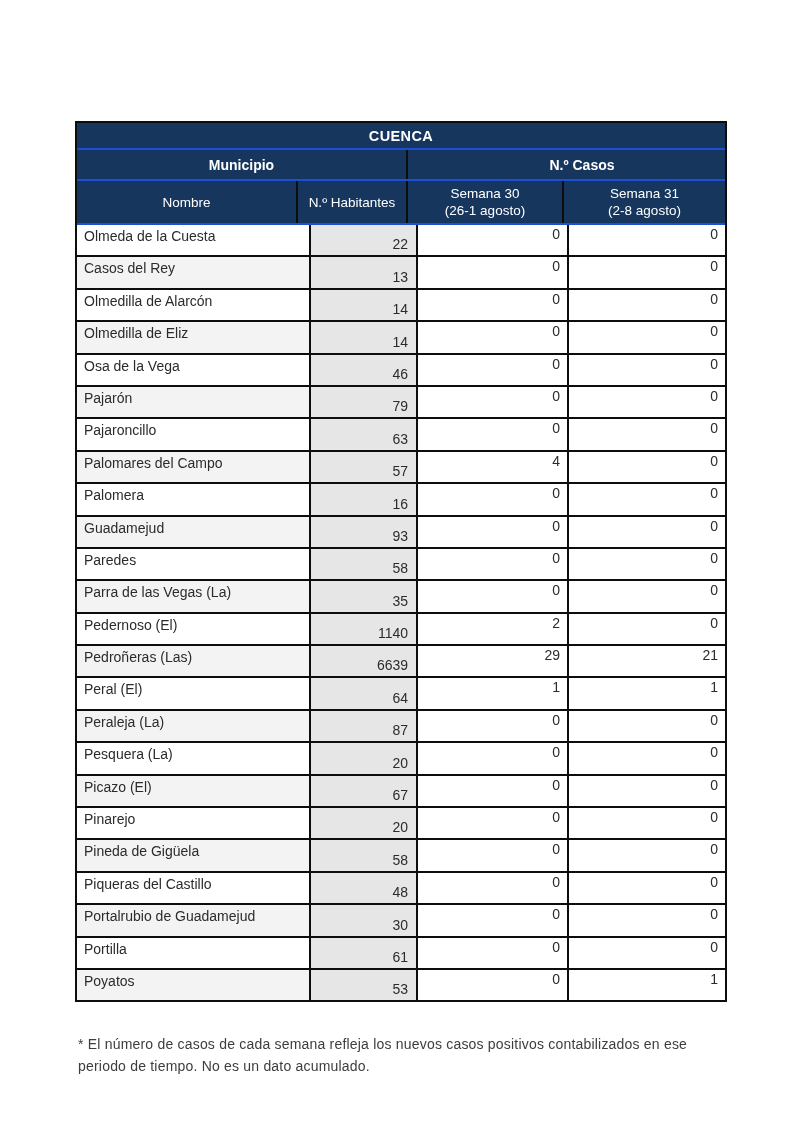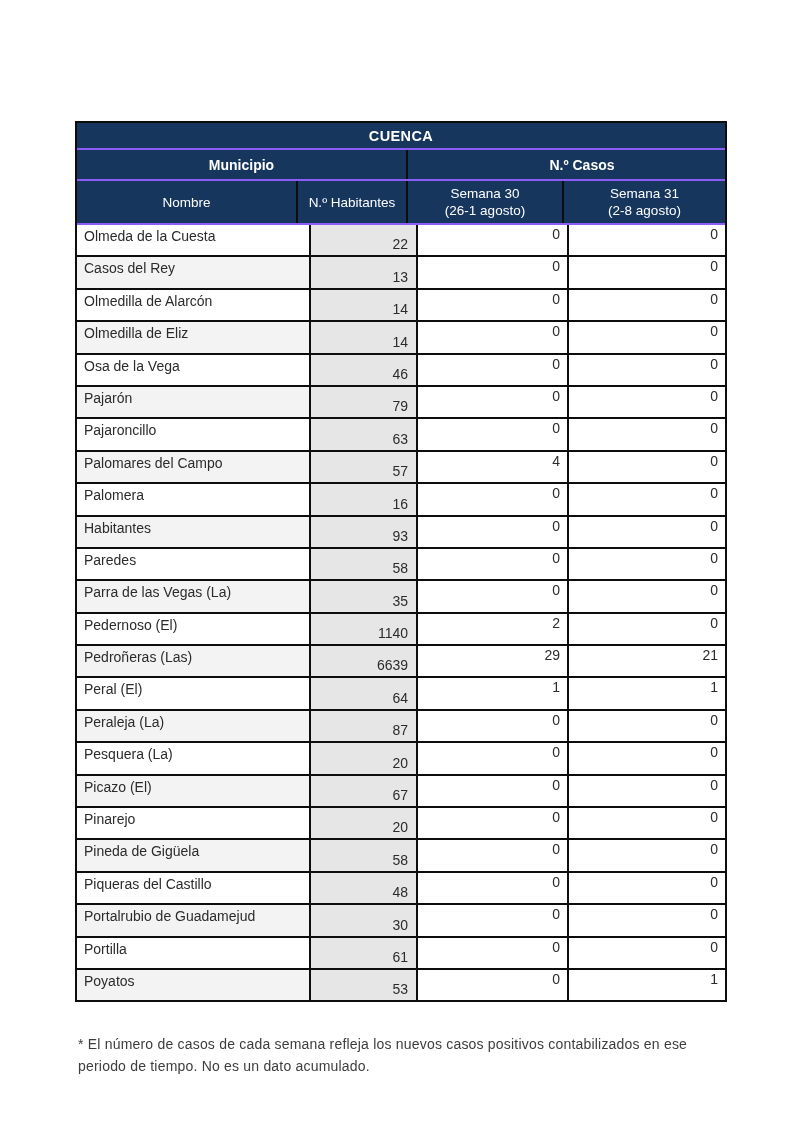--- a/index.html
+++ b/index.html
@@ -11,21 +11,21 @@
     overflow:hidden;
   }
   .covid-table{
     position:absolute;left:75px;top:121px;width:652px;
     box-sizing:border-box;
     border:2px solid #0d0d0d;
     background:#ffffff;
   }
   .bar{
     background:#17365d;color:#ffffff;
-    border-bottom:2px solid #8b5cf6;
+    border-bottom:2px solid #1d4ed8;
     box-sizing:border-box;
   }
   .title-bar{
     height:27px;display:flex;align-items:center;justify-content:center;
     font-weight:bold;font-size:14.5px;letter-spacing:0.4px;
   }
   .group-bar{height:31px;display:flex;}
   .gcell{
     display:flex;align-items:center;justify-content:center;
     font-weight:bold;font-size:14px;box-sizing:border-box;
@@ -147,21 +147,21 @@
           <div class="cell w30">4</div>
           <div class="cell w31">0</div>
         </div>
         <div class="row">
           <div class="cell name">Palomera</div>
           <div class="cell hab">16</div>
           <div class="cell w30">0</div>
           <div class="cell w31">0</div>
         </div>
         <div class="row alt">
-          <div class="cell name">Habitantes</div>
+          <div class="cell name">Guadamejud</div>
           <div class="cell hab">93</div>
           <div class="cell w30">0</div>
           <div class="cell w31">0</div>
         </div>
         <div class="row">
           <div class="cell name">Paredes</div>
           <div class="cell hab">58</div>
           <div class="cell w30">0</div>
           <div class="cell w31">0</div>
         </div>

